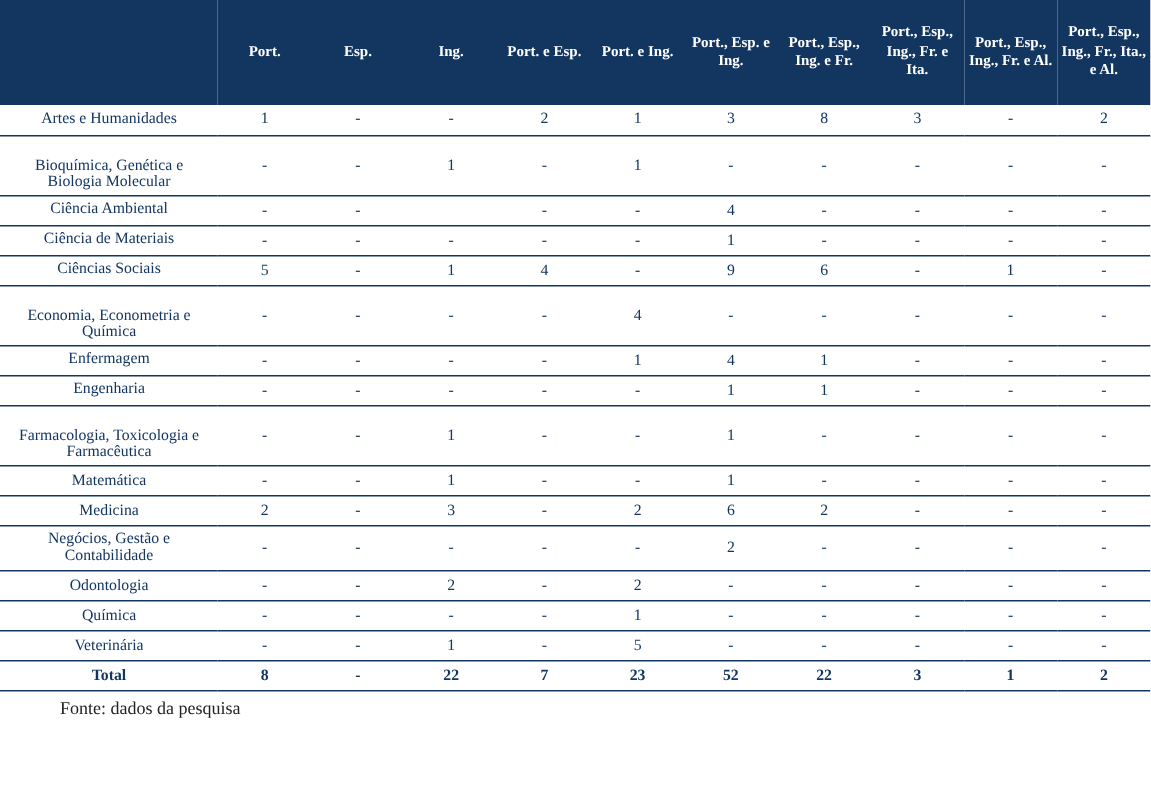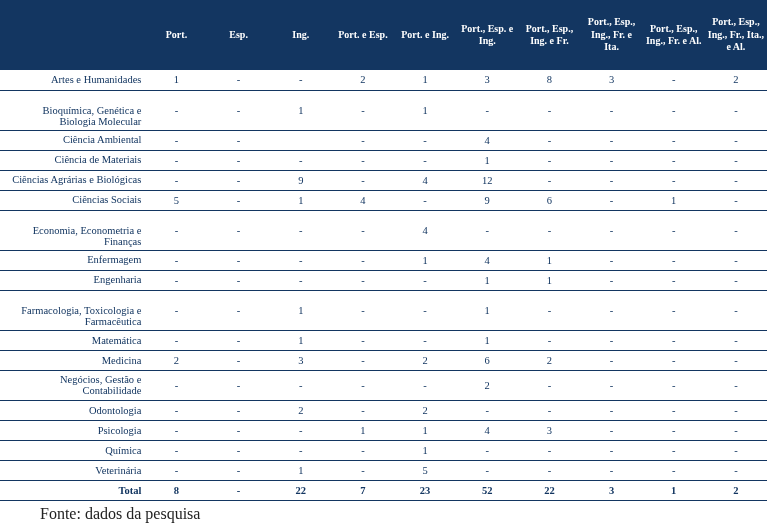--- a/index.html
+++ b/index.html
@@ -34,37 +34,37 @@
   tbody td, tbody th {
     font-size: 10.5px;
     color: #133661;
     padding: 3px 4px;
     border-bottom: 1px solid #133661;
     text-align: center;
     vertical-align: middle;
     height: 20px;
   }
   tbody th.rowlabel {
-    text-align: right;
+    text-align: center;
     font-weight: normal;
     white-space: normal;
     line-height: 1.1;
   }
   tbody tr.multiline th.rowlabel {
     padding-top: 14px;
     padding-bottom: 2px;
   }
   tbody tr.total th.rowlabel,
   tbody tr.total td {
     font-weight: bold;
   }
   col.rowcol { width: 145px; }
   col.datacol { width: 62px; }
   .source {
-    font-size: 16px;
+    font-size: 12px;
     color: #222;
     padding: 4px 0 0 40px;
     font-family: "Times New Roman", serif;
   }
 </style>
 </head>
 <body>
 
 <table>
   <colgroup>
@@ -142,47 +142,34 @@
         <td>-</td>
         <td>-</td>
         <td>-</td>
         <td>1</td>
         <td>-</td>
         <td>-</td>
         <td>-</td>
         <td>-</td>
       </tr>
       <tr>
-        <th class="rowlabel">Ciências Agrárias e Biológicas</th>
-        <td>-</td>
-        <td>-</td>
-        <td>9</td>
-        <td>-</td>
-        <td>4</td>
-        <td>12</td>
-        <td>-</td>
-        <td>-</td>
-        <td>-</td>
-        <td>-</td>
-      </tr>
-      <tr>
         <th class="rowlabel">Ciências Sociais</th>
         <td>5</td>
         <td>-</td>
         <td>1</td>
         <td>4</td>
         <td>-</td>
         <td>9</td>
         <td>6</td>
         <td>-</td>
         <td>1</td>
         <td>-</td>
       </tr>
       <tr class="multiline">
-        <th class="rowlabel">Economia, Econometria e Finanças</th>
+        <th class="rowlabel">Economia, Econometria e Química</th>
         <td>-</td>
         <td>-</td>
         <td>-</td>
         <td>-</td>
         <td>4</td>
         <td>-</td>
         <td>-</td>
         <td>-</td>
         <td>-</td>
         <td>-</td>
@@ -267,33 +254,20 @@
       </tr>
       <tr>
         <th class="rowlabel">Odontologia</th>
         <td>-</td>
         <td>-</td>
         <td>2</td>
         <td>-</td>
         <td>2</td>
         <td>-</td>
         <td>-</td>
-        <td>-</td>
-        <td>-</td>
-        <td>-</td>
-      </tr>
-      <tr>
-        <th class="rowlabel">Psicologia</th>
-        <td>-</td>
-        <td>-</td>
-        <td>-</td>
-        <td>1</td>
-        <td>1</td>
-        <td>4</td>
-        <td>3</td>
         <td>-</td>
         <td>-</td>
         <td>-</td>
       </tr>
       <tr>
         <th class="rowlabel">Química</th>
         <td>-</td>
         <td>-</td>
         <td>-</td>
         <td>-</td>

